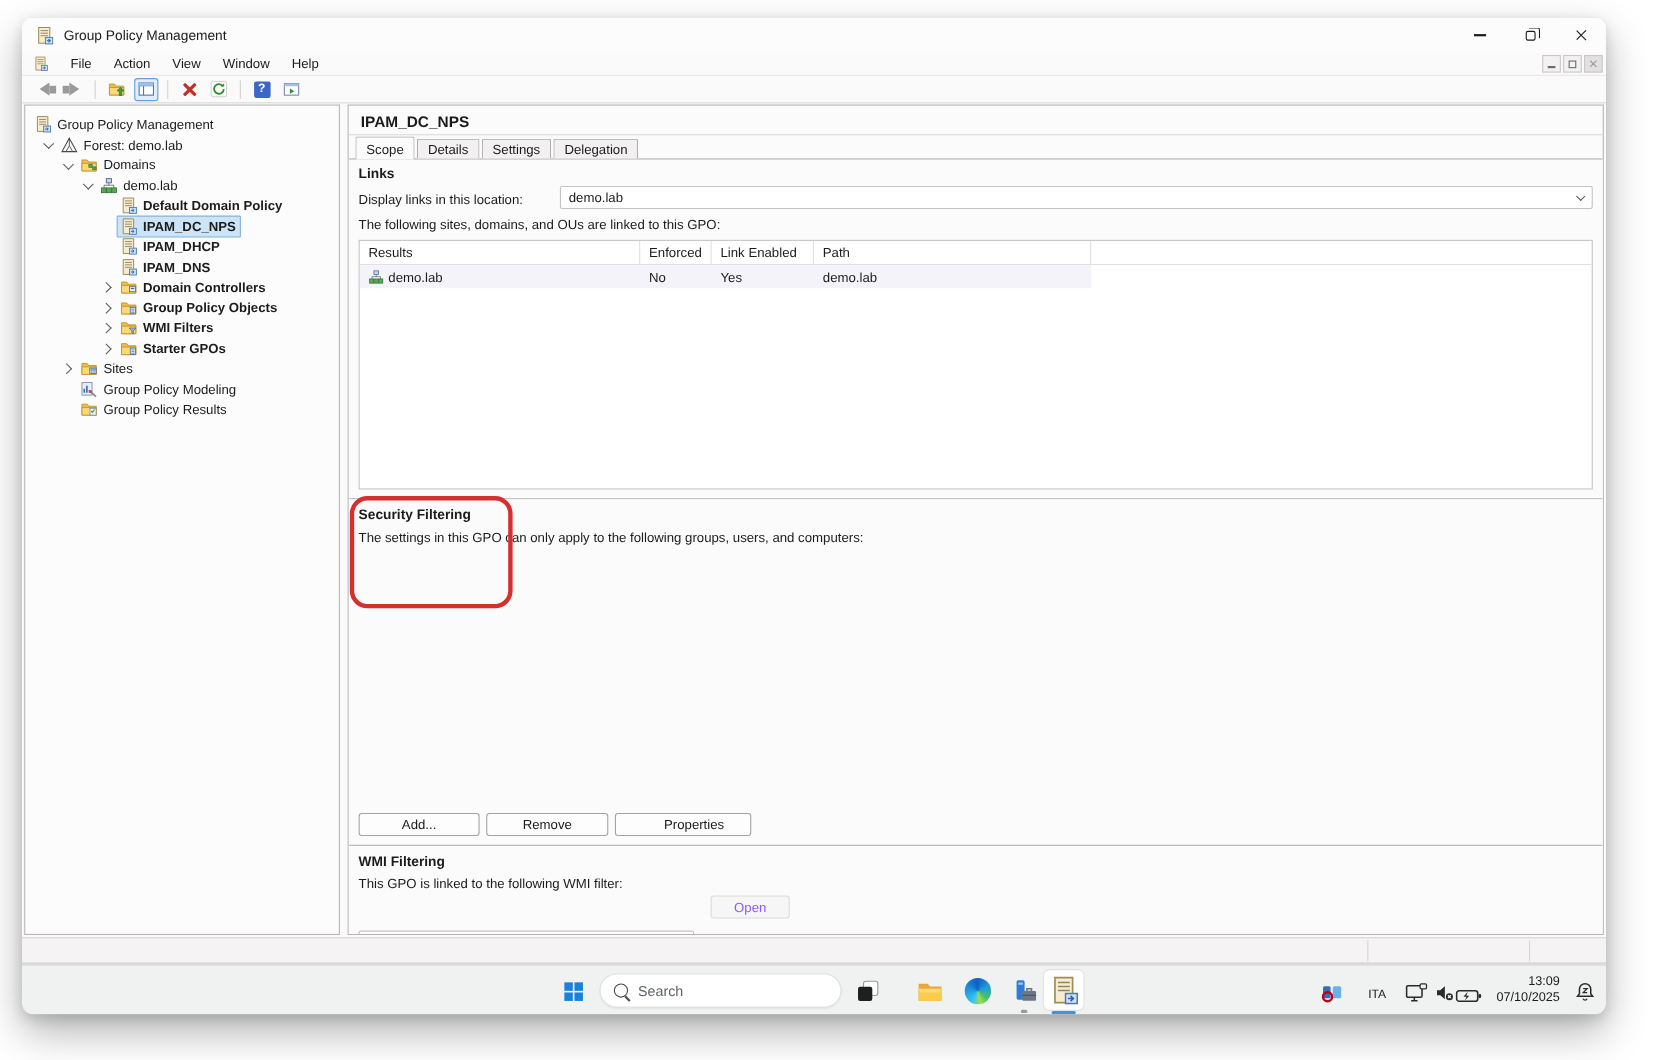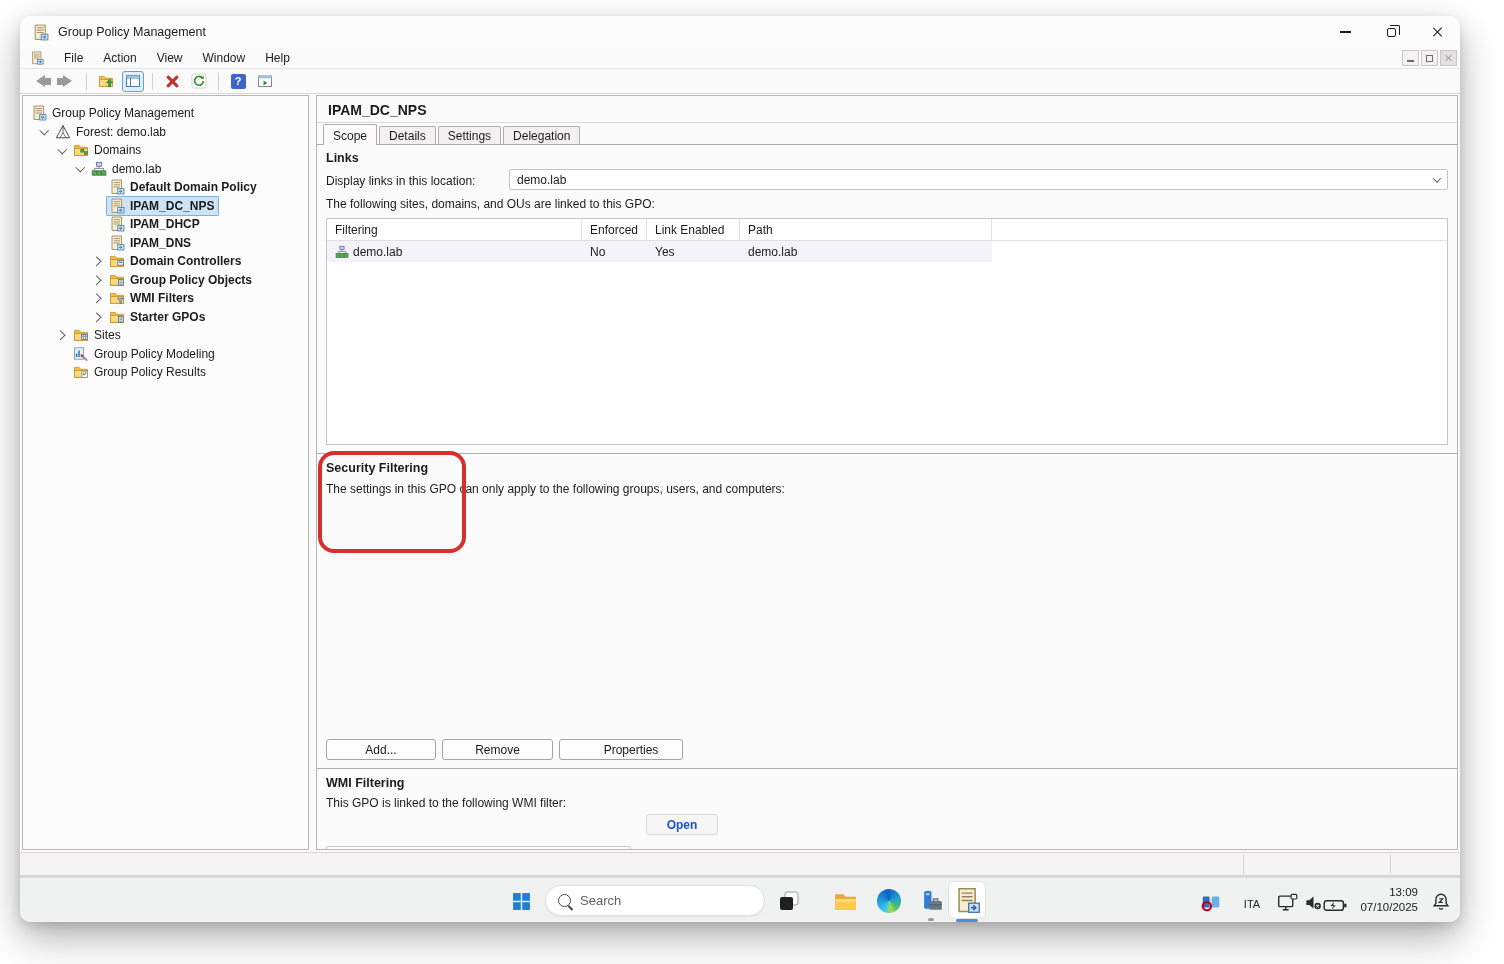--- a/index.html
+++ b/index.html
@@ -78,21 +78,21 @@
 
   .listbox { position:absolute; background:#fff; border:1px solid #c6c3c3; overflow:hidden; }
   .lheader { display:flex; height:22px; border-bottom:1px solid #e3e0e0; font-size:12px; align-items:center; }
   .lheader .hc { height:100%; display:flex; align-items:center; padding-left:8px; border-right:1px solid #e3e0e0; }
   .lrow { display:flex; height:21px; font-size:12px; align-items:center; background:#f5f3fa; }
   .lrow .rc { height:100%; display:flex; align-items:center; padding-left:8px; gap:4px; }
 
   .divider { position:absolute; left:0; right:0; height:2px; border-top:1px solid #aeabab; border-bottom:1px solid #ffffff; }
 
   .btn { position:absolute; height:21px; background:#fdfdfd; border:1px solid #a5a2a2; border-radius:3px; font-size:12px; display:flex; align-items:center; justify-content:center; }
-  .btn.disabled { background:#f7f6f6; border-color:#dcdada; color:#1d4ed8;font-weight:bold; }
+  .btn.disabled { background:#f7f6f6; border-color:#dcdada; color:#8b5cf6; }
 
   .statusbar { position:absolute; left:0; top:836px; width:1440px; height:23px; background:#f5f3f3; border-top:1px solid #d8d5d5; }
   .statdiv { position:absolute; top:2px; height:19px; width:1px; background:#d8d5d5; }
 
   
   .annotation { position:absolute; left:318px; top:451px; width:148px; height:102px; border:4px solid #d5302e; border-radius:16px; z-index:50; pointer-events:none; }
 
   
   .taskbar { position:absolute; left:0; top:861px; width:1440px; height:45px; background:#f0f1f1; border-top:1px solid #dcdddd; }
   .tk { position:absolute; top:10px; width:26px; height:26px; display:flex; align-items:center; justify-content:center; }
@@ -431,21 +431,21 @@
           <div class="sec-title" style="left:9px; top:6px;">Links</div>
           <div class="caption" style="left:9px; top:29px;">Display links in this location:</div>
           <div class="combo" style="left:192px; top:24px; width:939px;">
             <span>demo.lab</span>
             <span class="chev"></span>
           </div>
           <div class="caption" style="left:9px; top:52px;">The following sites, domains, and OUs are linked to this GPO:</div>
 
           <div class="listbox" style="left:9px; top:73px; width:1122px; height:227px;">
             <div class="lheader">
-              <div class="hc" style="width:255px;">Filtering</div>
+              <div class="hc" style="width:255px;">Results</div>
               <div class="hc" style="width:65px;">Enforced</div>
               <div class="hc" style="width:93px;">Link Enabled</div>
               <div class="hc" style="width:252px;">Path</div>
             </div>
             <div class="lrow" style="width:665px;">
               <div class="rc" style="width:255px;">
                 <svg class="ic" style="width:14px;height:14px;">
                     <use href="#s-domain"></use>
                   </svg>
                 <span>demo.lab</span>

